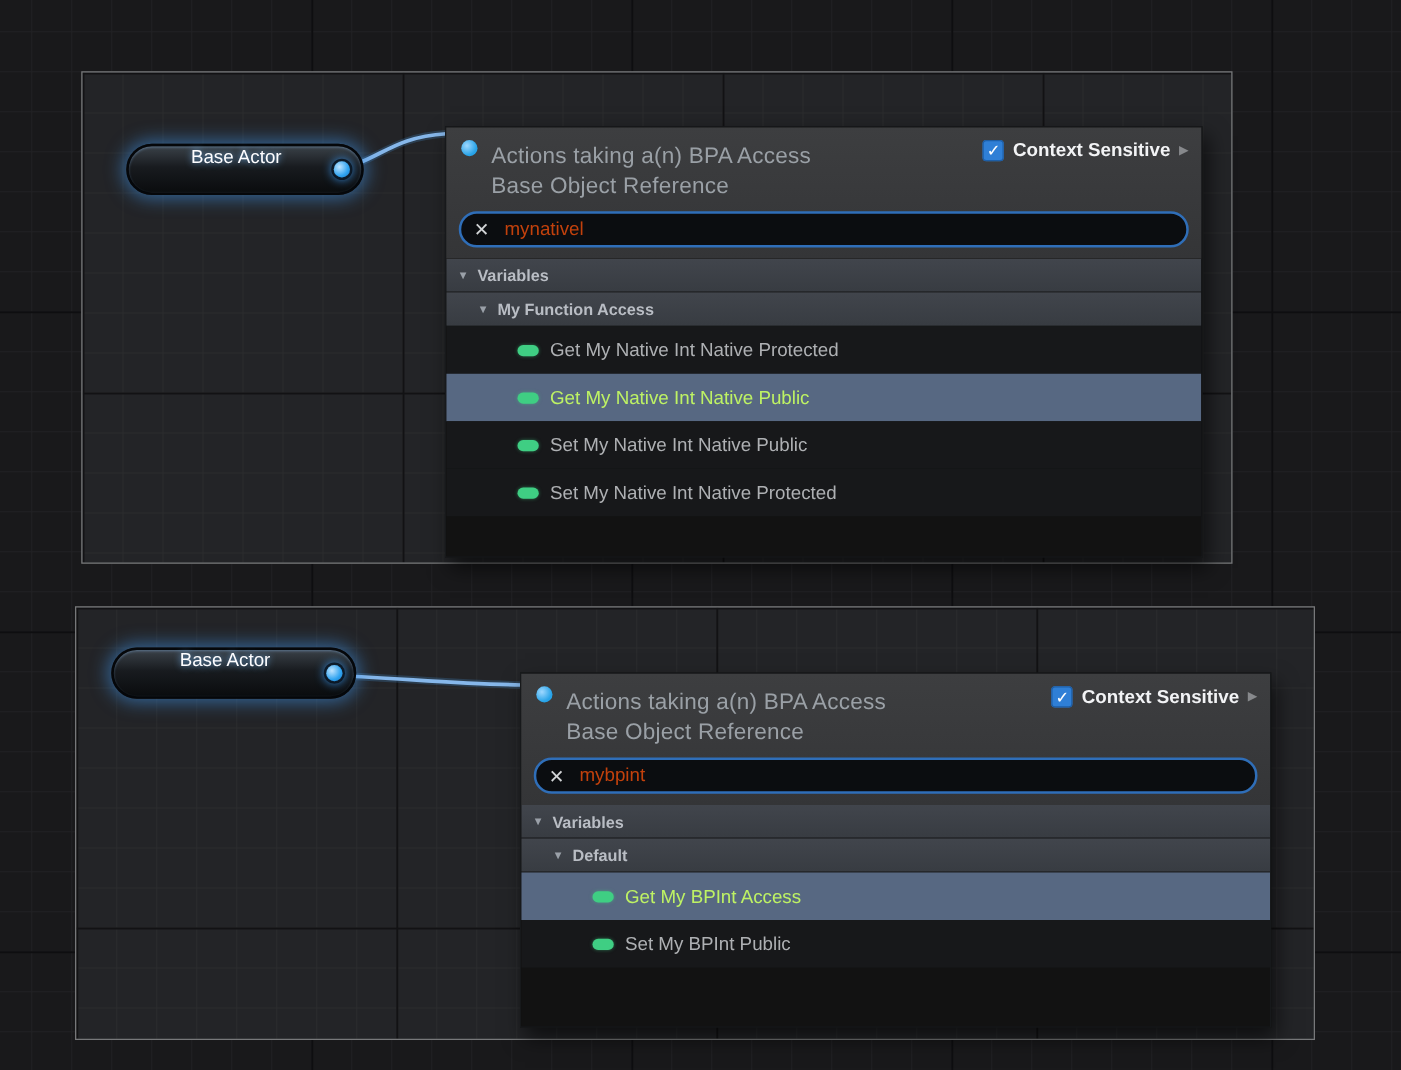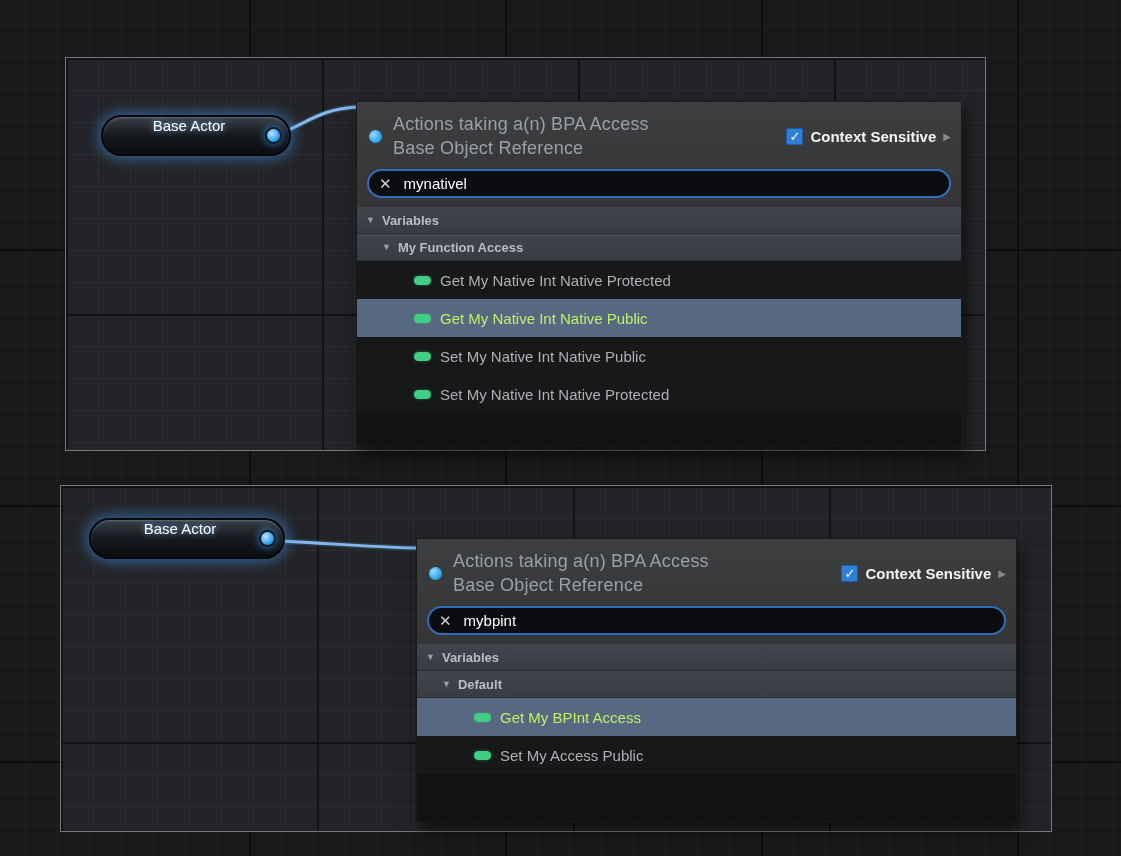--- a/index.html
+++ b/index.html
@@ -58,21 +58,21 @@
   .action-menu{
     position:absolute;display:flex;flex-direction:column;
     border:1px solid #17191b;box-sizing:border-box;
     box-shadow:4px 8px 16px rgba(0,0,0,.6);
     background:#121212;
   }
   #menu-1{left:290px;top:43px;width:606px;height:345px;}
   #menu-2{left:355px;top:52px;width:601px;height:284px;}
 
   .menu-top{background:linear-gradient(180deg,#3d3e40 0%,#343537 100%);padding:10px 10px 9px 10px;}
-  .menu-header{display:flex;align-items:center;}
+  .menu-header{display:flex;align-items:flex-start;}
   .blue-dot{
     width:13px;height:13px;border-radius:50%;flex:0 0 13px;
     background:radial-gradient(circle at 35% 35%,#9fd8ff 0%,#27a3e8 65%);
     margin:0 11px 0 2px;
   }
   .menu-title{flex:1;color:#9aa0a6;font-size:18px;line-height:24px;letter-spacing:.2px;}
   .cs{display:flex;align-items:center;flex:0 0 auto;margin-left:8px;}
   .cb{
     width:17px;height:17px;border-radius:3px;background:#2f7fd6;
     color:#fff;font-size:13px;font-weight:bold;line-height:17px;text-align:center;
@@ -82,21 +82,21 @@
   .cs-arrow{color:#87898c;font-size:10px;margin-left:7px;}
 
   .search{
     margin-top:9px;height:29px;border-radius:15px;
     border:2px solid #2f6eb8;background:#0b0d10;
     display:flex;align-items:center;padding:0 10px;box-sizing:border-box;
   }
   .clear-x{color:#d2d4d6;font-size:15px;font-weight:bold;margin-right:10px;cursor:pointer;}
   .search-input{
     flex:1;background:transparent;border:none;outline:none;
-    color:#ffffff;font-size:15px;font-family:"Liberation Sans","DejaVu Sans",sans-serif;
+    color:#c2410c;font-size:15px;font-family:"Liberation Sans","DejaVu Sans",sans-serif;
   }
 
   .menu-list{flex:1;display:flex;flex-direction:column;background:#121212;overflow:hidden;}
   .row{display:flex;align-items:center;box-sizing:border-box;}
   .row.section{
     height:27px;background:linear-gradient(180deg,#41454c 0%,#383c42 100%);
     border-bottom:1px solid #2a2d31;
     color:#b9bdc4;font-size:13px;font-weight:bold;
   }
   .row.section.l0{padding-left:9px;}
@@ -211,17 +211,17 @@
       <div class="row section l1">
         <span class="tri">▼</span>
         <span>Default</span>
       </div>
       <div class="row item selected">
         <span class="pill-icon"></span>
         <span>Get My BPInt Access</span>
       </div>
       <div class="row item">
         <span class="pill-icon"></span>
-        <span>Set My Access Public</span>
+        <span>Set My BPInt Public</span>
       </div>
     </div>
   </div>
 </div>
 
 </body></html>

